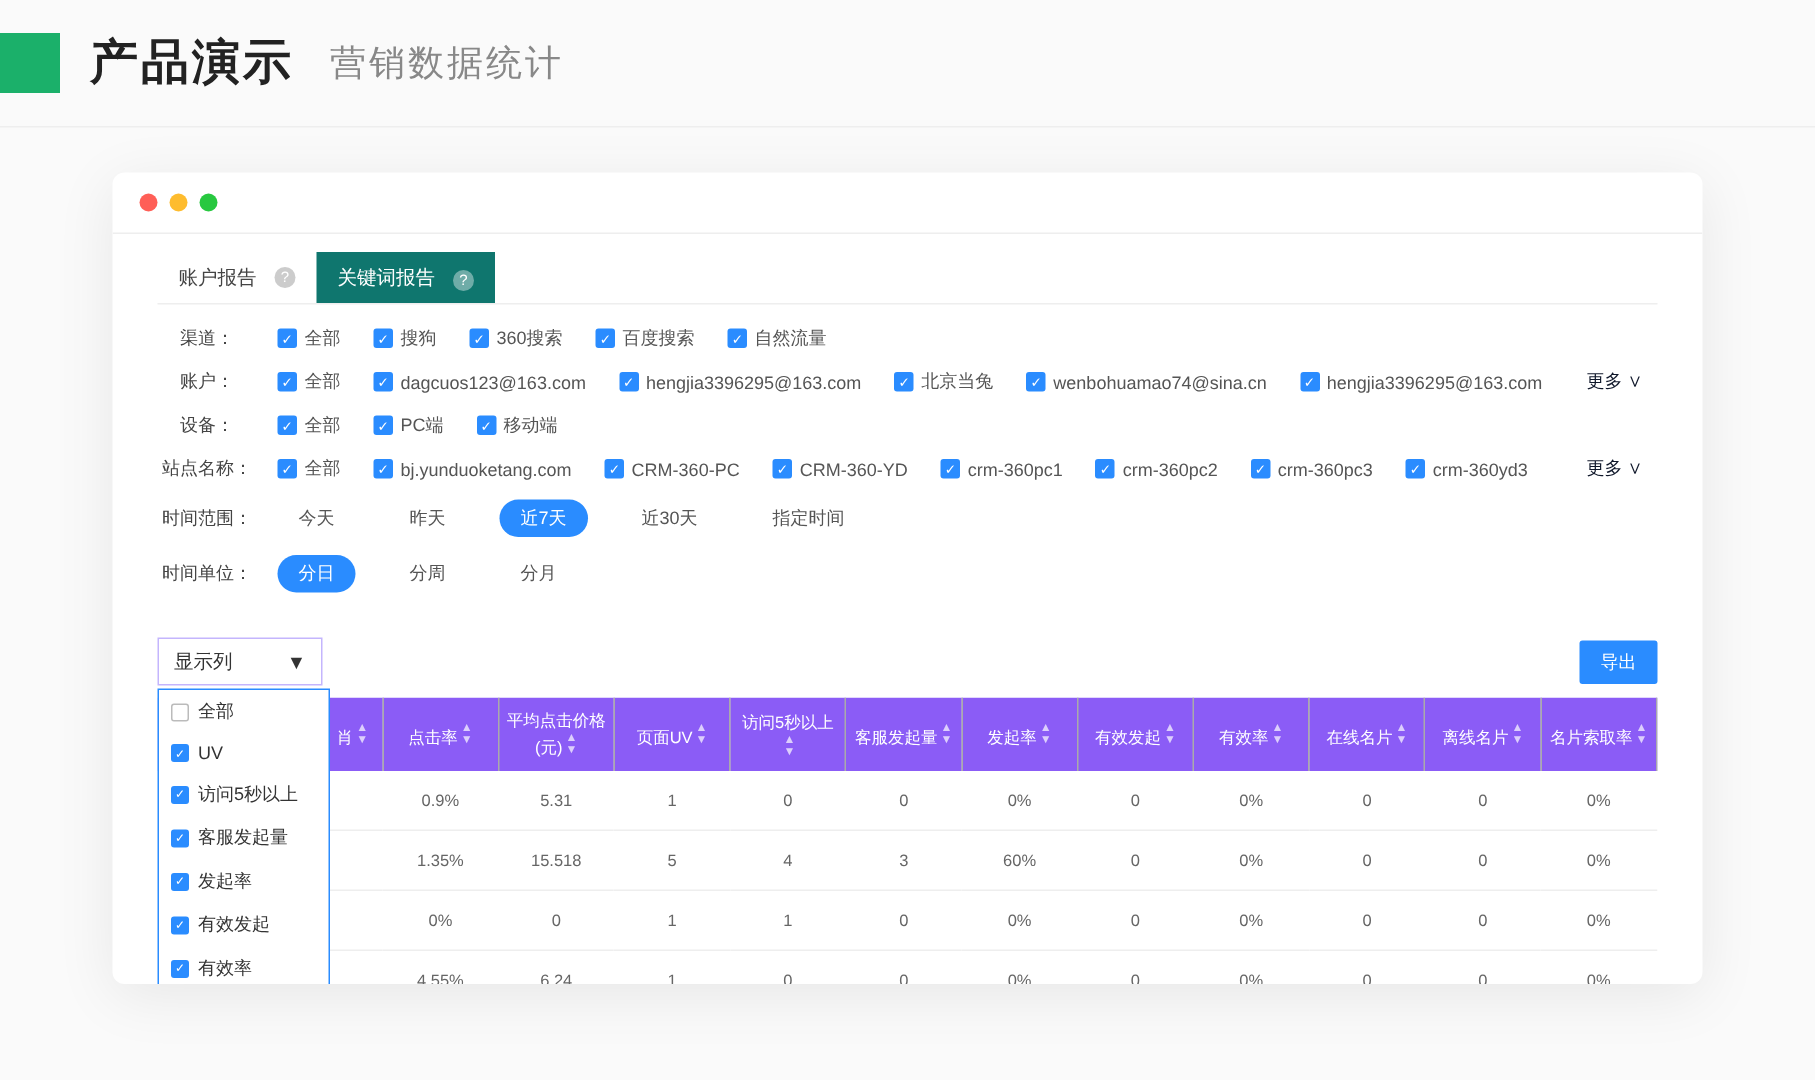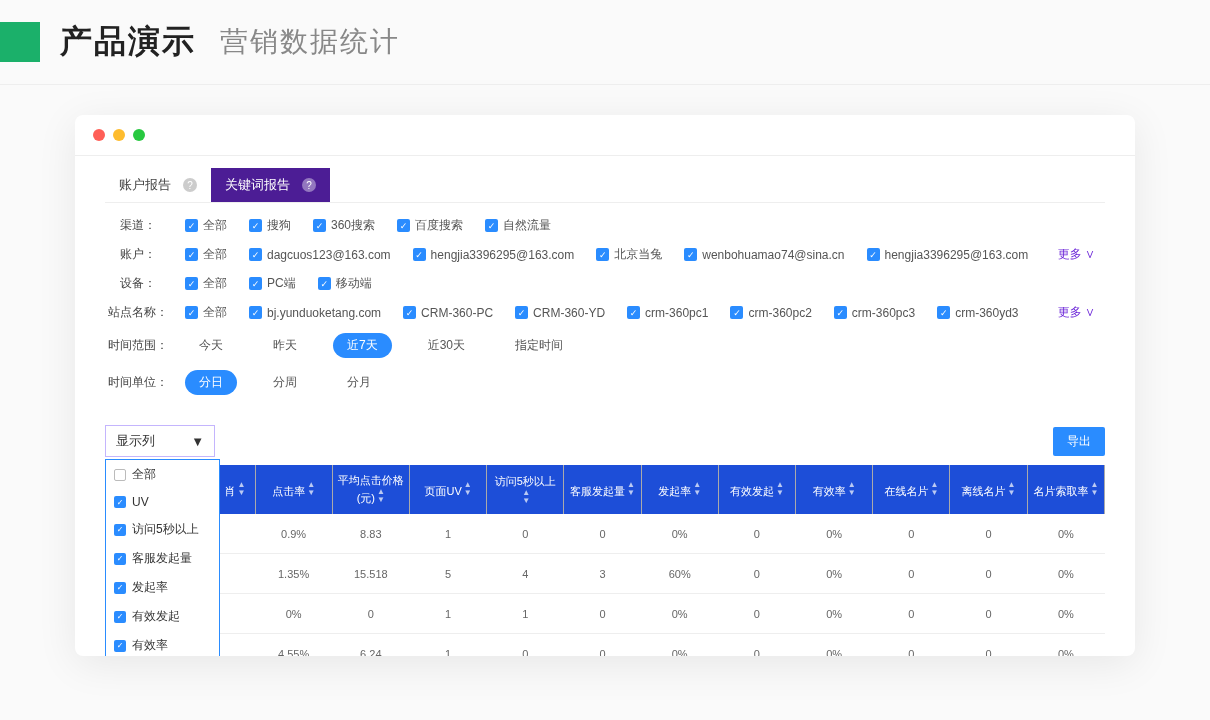--- a/index.html
+++ b/index.html
@@ -1,51 +1,51 @@
 <!DOCTYPE html>
 <html><head>
 <meta charset="utf-8">
 <style>
 * { margin: 0; padding: 0; box-sizing: border-box; }
 body { font-family: -apple-system, "PingFang SC", "Microsoft YaHei", sans-serif; background: #fafafa; color: #333; }
 .page-header { display: flex; align-items: center; padding: 20px 0 20px 0; border-bottom: 1px solid #eee; margin-bottom: 30px; }
 .green-block { width: 40px; height: 40px; background: #1bb06a; margin-right: 20px; }
 .page-title { font-size: 32px; font-weight: 700; color: #222; margin-right: 24px; letter-spacing: 2px; }
-.page-subtitle { font-size: 28px; color: #888; letter-spacing: 2px; }
+.page-subtitle { font-size: 24px; color: #888; letter-spacing: 2px; }
 .window { width: 1060px; margin: 0 auto 40px auto; background: #fff; border-radius: 8px; box-shadow: 0 8px 40px rgba(0,0,0,0.08); overflow: hidden; }
 .window-titlebar { padding: 14px 18px; display: flex; gap: 8px; align-items: center; border-bottom: 1px solid #eee; }
 .dot { width: 12px; height: 12px; border-radius: 50%; }
 .dot-red { background: #ff5f57; }
 .dot-yellow { background: #febc2e; }
 .dot-green { background: #28c840; }
 .content { padding: 12px 30px 0 30px; height: 500px; overflow: hidden; }
 .tabs { display: flex; border-bottom: 1px solid #eee; margin-bottom: 14px; }
 .tab { padding: 8px 14px; font-size: 13px; color: #444; display: flex; align-items: center; gap: 12px; cursor: pointer; }
-.tab.active { background: #4c1d95; color: #fff; }
+.tab.active { background: #0f766e; color: #fff; align-items: flex-end; }
 .help-icon { display: inline-flex; width: 14px; height: 14px; border-radius: 50%; background: #ccc; color: #fff; font-size: 10px; align-items: center; justify-content: center; }
 .tab.active .help-icon { background: rgba(255,255,255,0.4); }
 .filter-row { display: flex; align-items: center; margin-bottom: 12px; font-size: 12px; color: #555; }
 .filter-label { width: 80px; text-align: center; padding-right: 14px; color: #444; }
 .filter-opts { display: flex; flex-wrap: wrap; gap: 22px; align-items: center; flex: 1; }
 .chk { display: inline-flex; align-items: center; gap: 5px; color: #555; cursor: pointer; }
 .chk-box { width: 13px; height: 13px; border-radius: 2px; background: #2a8cff; color: #fff; display: inline-flex; align-items: center; justify-content: center; font-size: 9px; }
-.more { color: #6d28d9; font-size: 12px; cursor: pointer; margin-left: auto; padding-right: 10px; }
+.more { color: #0f172a; font-size: 12px; cursor: pointer; margin-left: auto; padding-right: 10px; }
 .time-opt { padding: 4px 14px; border-radius: 14px; color: #555; cursor: pointer; font-size: 12px; }
 .time-opt.active { background: #2a8cff; color: #fff; }
 .toolbar { display: flex; justify-content: space-between; align-items: center; margin-top: 30px; margin-bottom: 8px; position: relative; }
 .dropdown-btn { width: 110px; border: 1px solid #c4b5fd; padding: 6px 10px; font-size: 13px; background: #fff; display: flex; justify-content: space-between; align-items: center; cursor: pointer; }
 .dropdown-panel { position: absolute; top: 34px; left: 0; width: 115px; background: #fff; border: 1px solid #2a8cff; z-index: 20; font-size: 12px; }
 .dd-item { padding: 6px 8px; display: flex; align-items: center; gap: 6px; cursor: pointer; }
 .dd-chk { width: 12px; height: 12px; border-radius: 2px; display: inline-flex; align-items: center; justify-content: center; font-size: 8px; }
 .dd-chk.checked { background: #2a8cff; color: #fff; }
 .dd-chk.unchecked { border: 1px solid #bbb; color: transparent; }
 .export-btn { background: #2a8cff; color: #fff; border: none; padding: 6px 14px; font-size: 12px; border-radius: 2px; cursor: pointer; }
 .table-wrap { overflow-x: hidden; position: relative; }
 table { border-collapse: collapse; width: 100%; table-layout: fixed; font-size: 11px; }
-th { background: #1d4ed8; color: #fff; font-weight: 400; padding: 8px 4px; text-align: center; border-right: 1px solid #aaa; }
+th { background: #8b5cf6; color: #fff; font-weight: 400; padding: 8px 4px; text-align: center; border-right: 1px solid #aaa; }
 th .sort { opacity: 0.7; font-size: 8px; margin-left: 2px; display: inline-block; line-height: 1; }
 td { padding: 12px 4px; text-align: center; color: #666; border-bottom: 1px solid #eee; }
 </style>
 </head>
 <body>
 
 <div class="page-header">
   <div class="green-block"></div>
   <div class="page-title">产品演示</div>
   <div class="page-subtitle">营销数据统计</div>
@@ -260,21 +260,21 @@
               <th><span>离线名片</span><span class="sort">▲<br>▼</span></th>
               <th><span>名片索取率</span><span class="sort">▲<br>▼</span></th>
             </tr>
           </thead>
         <tbody id="tbody">
             <tr>
               <td style="text-align: left; color: rgb(153, 153, 153);">堂</td>
               <td>bj-云朵课堂</td>
               <td></td>
               <td>0.9%</td>
-              <td>8.83</td>
+              <td>5.31</td>
               <td>1</td>
               <td>0</td>
               <td>0</td>
               <td>0%</td>
               <td>0</td>
               <td>0%</td>
               <td>0</td>
               <td>0</td>
               <td>0%</td>
             </tr>

